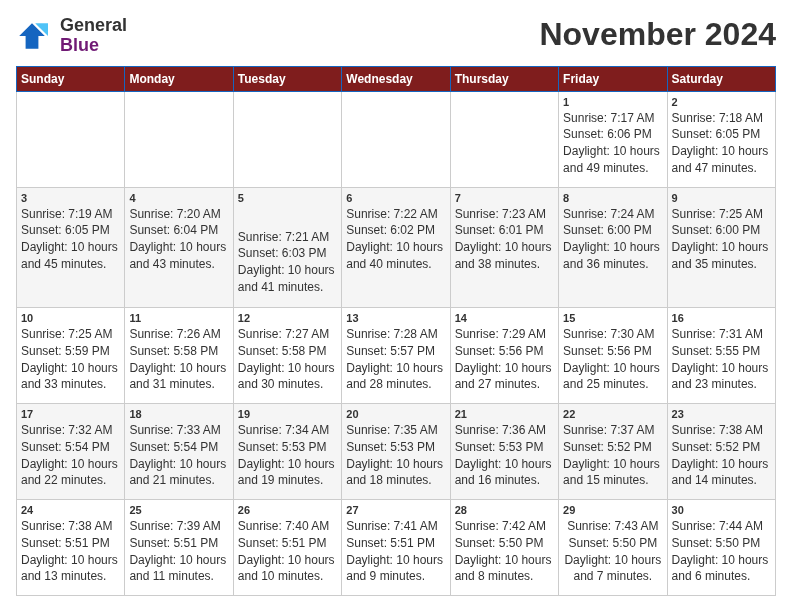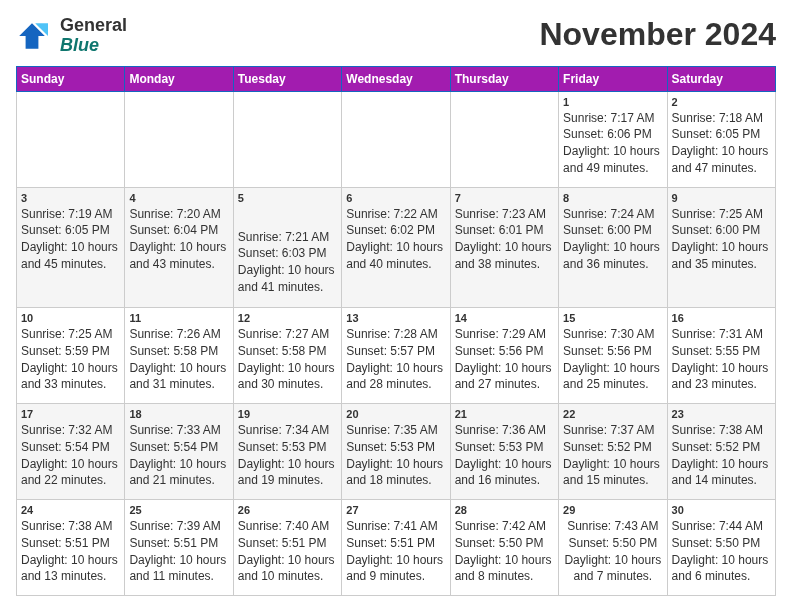--- a/index.html
+++ b/index.html
@@ -28,21 +28,21 @@
       align-items: center;
       gap: 12px;
     }
     .logo-text {
       font-size: 18px;
       font-weight: bold;
       line-height: 1.1;
     }
     .logo-text span { display: block; }
     .logo-text .general { color: #333; }
-    .logo-text .blue { color: #0f766e; font-style: italic; }
+    .logo-text .blue { color: #701a75; }
     .logo-icon {
       width: 32px;
       height: 32px;
     }
     .title-block {
       text-align: right;
     }
     .month-title {
       font-size: 32px;
       font-weight: bold;
@@ -77,21 +77,21 @@
       height: 80px;
       background: #fff;
     }
     .calendar tr:nth-child(even) td {
       background: #f5f5f5;
     }
     .calendar tr:nth-child(odd) td {
       background: #ffffff;
     }
     
-    .calendar thead tr th { background: #a21caf; margin-top: 40px; }
+    .calendar thead tr th { background: #7f1d1d; margin-top: 40px; }
     .day-num {
       font-size: 11px;
       font-weight: bold;
       margin-bottom: 2px;
     }
     .day-info {
       font-size: 12px;
       line-height: 1.4;
       color: #333;
     }

